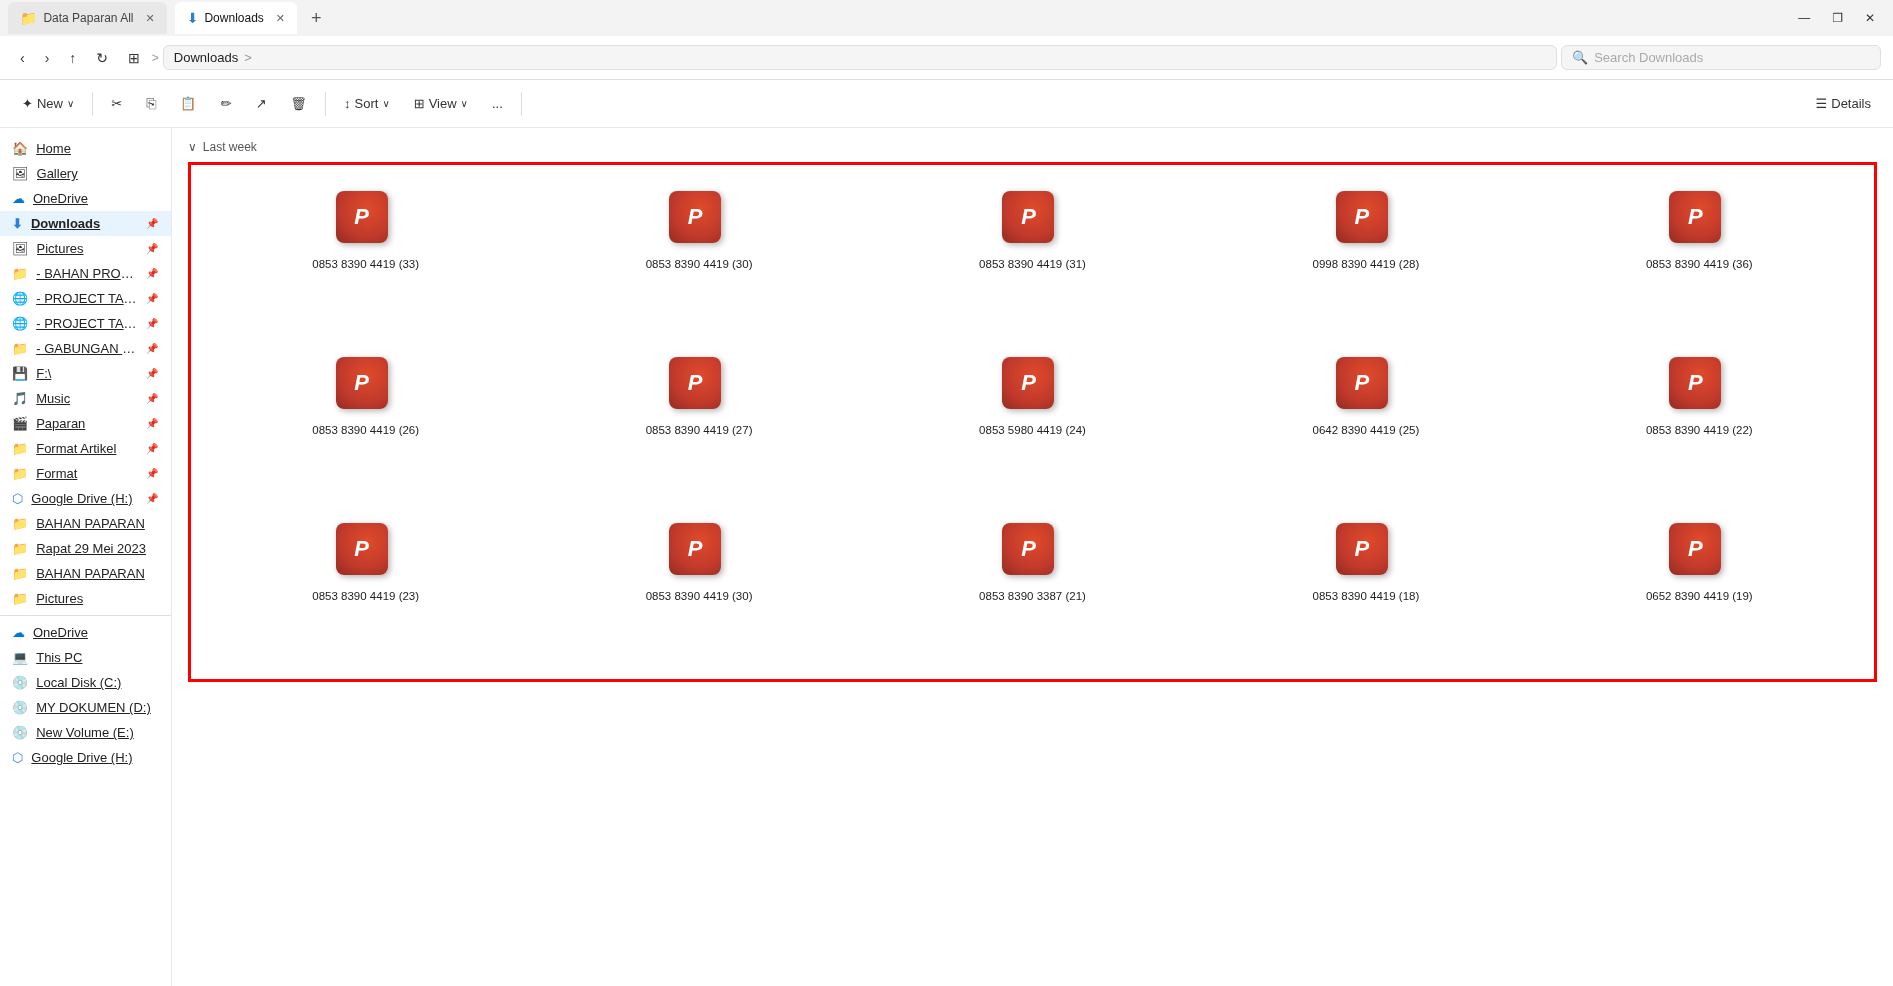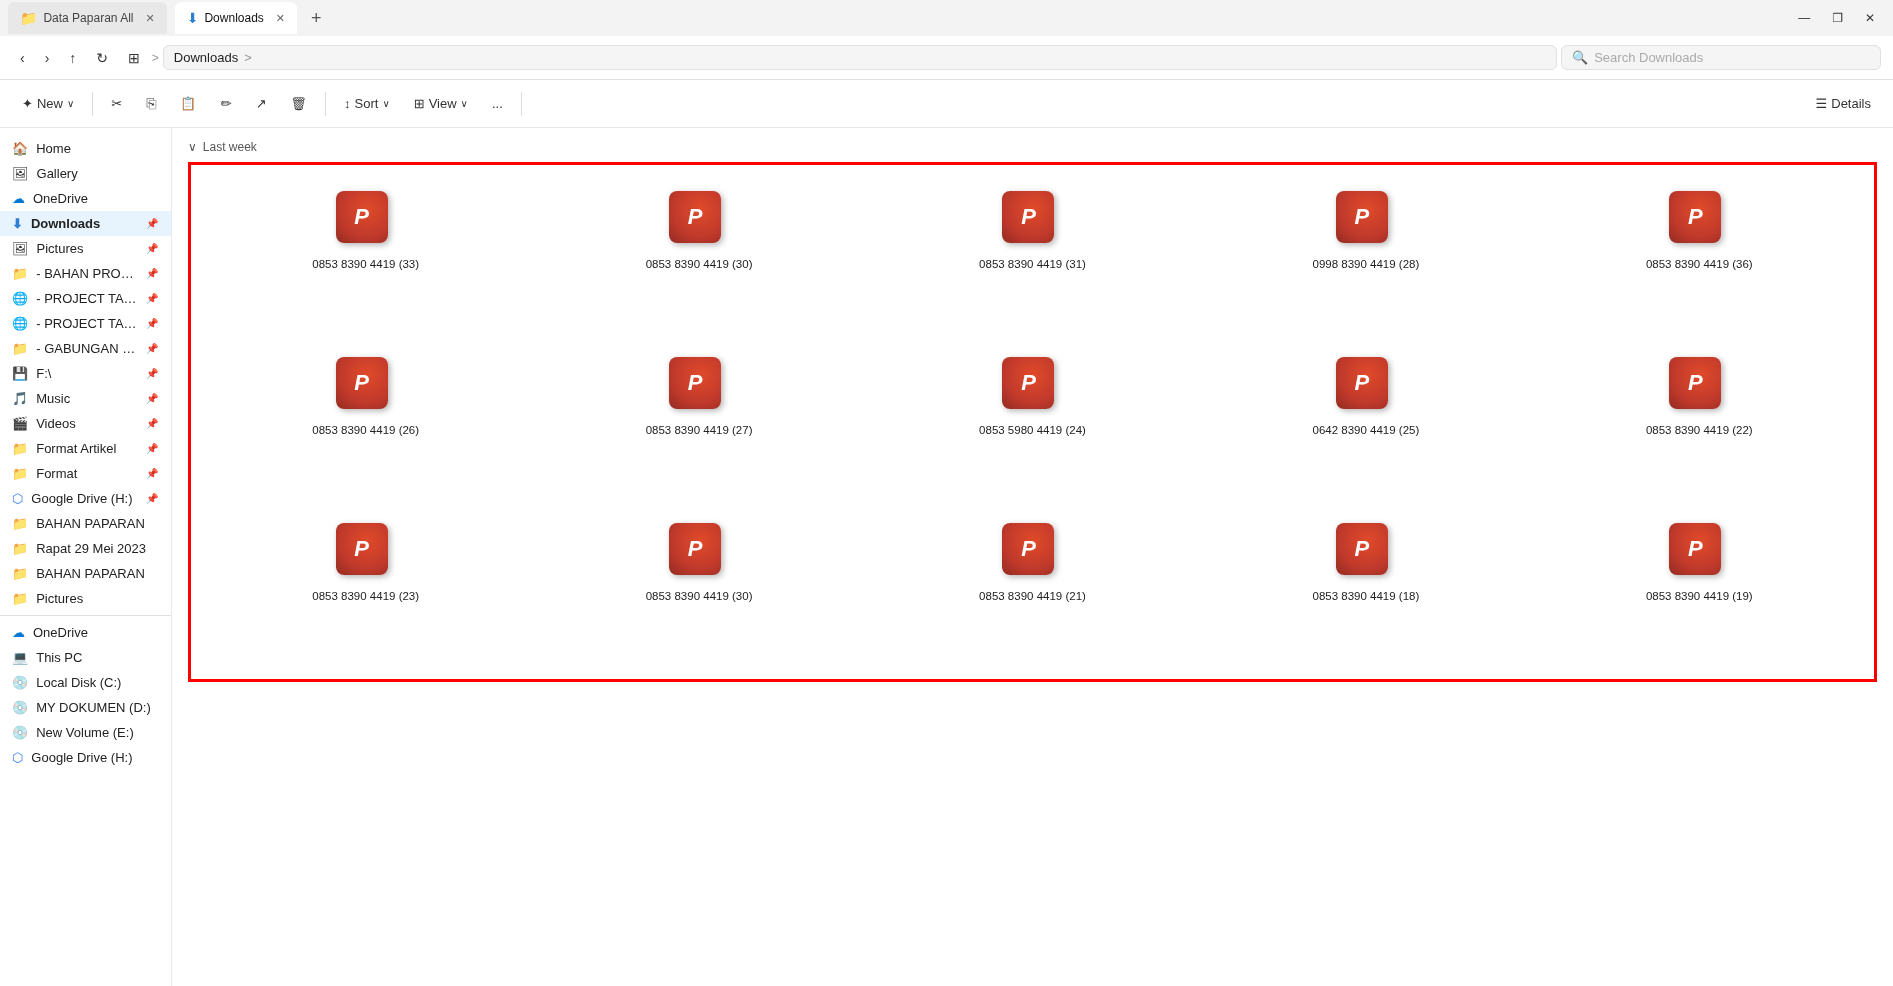--- a/index.html
+++ b/index.html
@@ -81,21 +81,21 @@
       overflow-y: auto;
       padding: 8px 0;
     }
     .sidebar-item {
       display: flex; align-items: center; gap: 8px;
       padding: 5px 12px; cursor: pointer; color: #222; font-size: 13px;
       position: relative;
     }
     .sidebar-item.active { background: #e8f4fd; font-weight: 600; }
     .sidebar-item .pin-icon { margin-left: auto; color: #999; font-size: 10px; }
-    .sidebar-label { flex: 1; white-space: nowrap; overflow: hidden; text-overflow: ellipsis; }
+    .sidebar-label { flex: 1; white-space: nowrap; overflow: hidden; text-overflow: ellipsis; text-decoration: underline; }
 
     
     .content {
       flex: 1; background: #ffffff; overflow-y: auto; padding: 8px 16px;
     }
     .section-header {
       display: flex; align-items: center; gap: 6px;
       color: #555; font-size: 12px; padding: 4px 0 8px 0; cursor: pointer;
     }
 
@@ -268,21 +268,21 @@
       <span class="sidebar-label">F:\</span>
       <span class="pin-icon">📌</span>
     </div>
     <div class="sidebar-item">
       <span>🎵</span>
       <span class="sidebar-label">Music</span>
       <span class="pin-icon">📌</span>
     </div>
     <div class="sidebar-item">
       <span>🎬</span>
-      <span class="sidebar-label">Videos</span>
+      <span class="sidebar-label">Paparan</span>
       <span class="pin-icon">📌</span>
     </div>
     <div class="sidebar-item">
       <span>📁</span>
       <span class="sidebar-label">Format Artikel</span>
       <span class="pin-icon">📌</span>
     </div>
     <div class="sidebar-item">
       <span>📁</span>
       <span class="sidebar-label">Format</span>
@@ -437,33 +437,33 @@
             </div>
           </div>
           <span class="file-name">0853 8390 4419 (30)</span>
         </div>
         <div class="file-item">
           <div class="ppt-icon">
             <div class="ppt-icon-bg" style="background: radial-gradient(circle at 60% 35%, rgb(224, 74, 42) 0%, rgb(192, 57, 43) 60%, rgb(146, 43, 33) 100%); box-shadow: rgba(0, 0, 0, 0.3) 2px 2px 6px;">
               <span class="ppt-letter" style="font-style: italic;">P</span>
             </div>
           </div>
-          <span class="file-name">0853 8390 4419 (21)</span>
+          <span class="file-name">0853 8390 3387 (21)</span>
         </div>
         <div class="file-item">
           <div class="ppt-icon">
             <div class="ppt-icon-bg" style="background: radial-gradient(circle at 60% 35%, rgb(224, 74, 42) 0%, rgb(192, 57, 43) 60%, rgb(146, 43, 33) 100%); box-shadow: rgba(0, 0, 0, 0.3) 2px 2px 6px;">
               <span class="ppt-letter" style="font-style: italic;">P</span>
             </div>
           </div>
           <span class="file-name">0853 8390 4419 (18)</span>
         </div>
         <div class="file-item">
           <div class="ppt-icon">
             <div class="ppt-icon-bg" style="background: radial-gradient(circle at 60% 35%, rgb(224, 74, 42) 0%, rgb(192, 57, 43) 60%, rgb(146, 43, 33) 100%); box-shadow: rgba(0, 0, 0, 0.3) 2px 2px 6px;">
               <span class="ppt-letter" style="font-style: italic;">P</span>
             </div>
           </div>
-          <span class="file-name">0853 8390 4419 (19)</span>
+          <span class="file-name">0652 8390 4419 (19)</span>
         </div>
       </div>
   </div>
 </div>
 
 </body></html>

